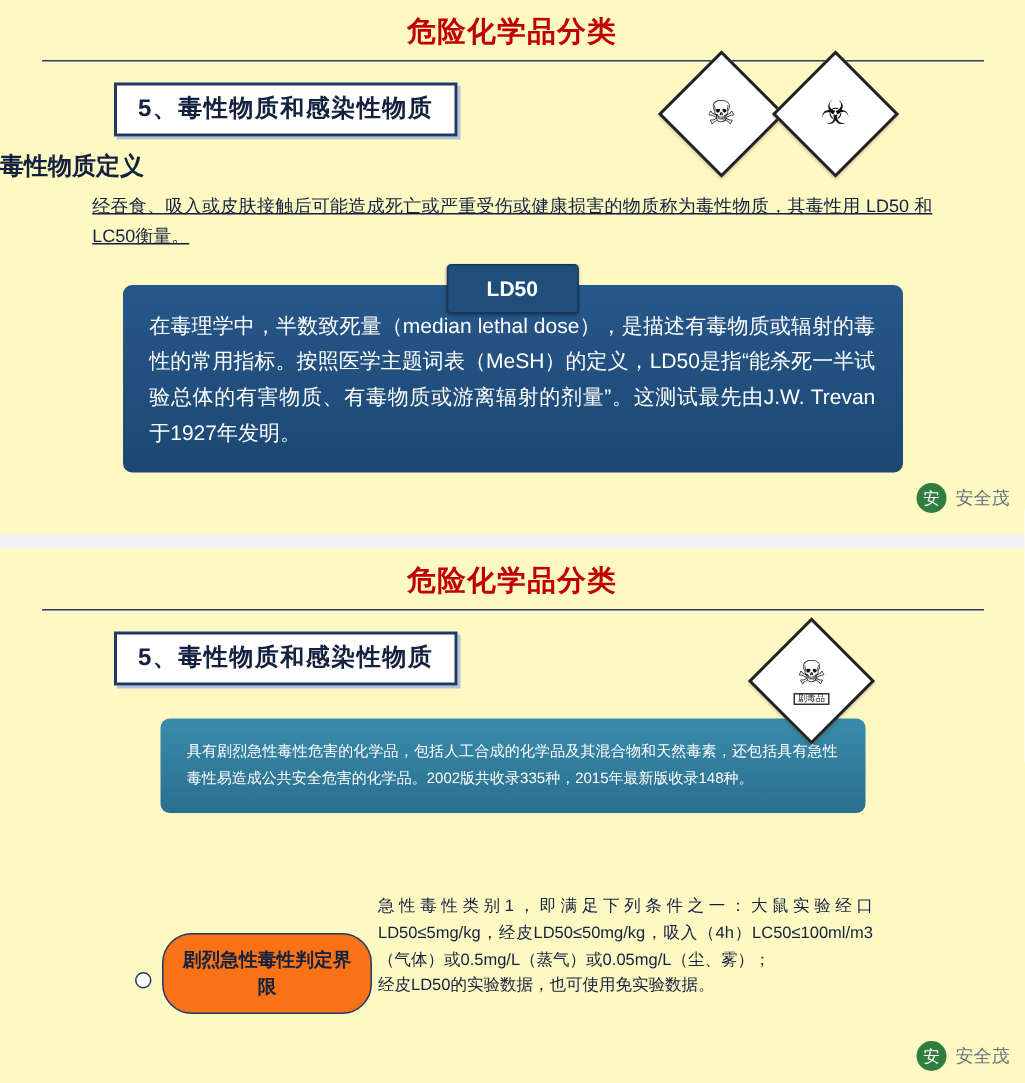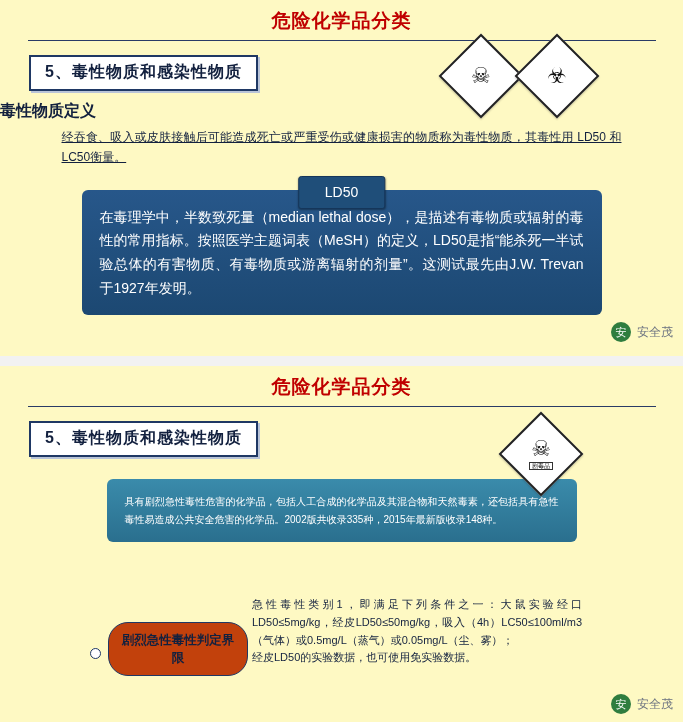--- a/index.html
+++ b/index.html
@@ -33,21 +33,21 @@
     padding-top: 8px;
   }
   .title-rule {
     width: 628px;
     margin: 6px auto 0 auto;
     border-top: 1px solid #2a3b66;
   }
 
   .section-head {
     display: inline-block;
-    margin: 14px 0 0 29px;
+    margin: 14px 0 0 76px;
     border: 2px solid #1f3864;
     background: #ffffff;
     padding: 5px 14px 6px 14px;
     font-size: 16px;
     font-weight: bold;
     color: #13213f;
     letter-spacing: 1px;
     box-shadow: 2px 2px 0 #b9c4d8;
   }
 
@@ -89,21 +89,21 @@
     padding-top: 18px;
   }
   .tag {
     position: absolute;
     top: -14px;
     left: 50%;
     transform: translateX(-50%);
     background: #1f4e79;
     border: 1px solid #15365a;
     color: #ffffff;
-    font-weight: normal;
+    font-weight: bold;
     font-size: 14px;
     padding: 4px 26px;
     border-radius: 3px;
     white-space: nowrap;
     box-shadow: 0 1px 2px rgba(0,0,0,.35);
   }
 
   .cyan-box {
     width: 470px;
     margin: 22px auto 0 auto;
@@ -161,21 +161,21 @@
   }
 
   
   .callout {
     position: absolute;
     left: 108px;
     top: 622px;
     width: 118px;
     border: 1.5px solid #1f3864;
     border-radius: 20px;
-    background: #c2410c;
+    background: #f97316;
     padding: 8px 10px;
     font-size: 12.5px;
     font-weight: bold;
     line-height: 1.45;
     color: #13213f;
     text-align: center;
   }
   .callout-dot {
     position: absolute;
     left: 90px;

